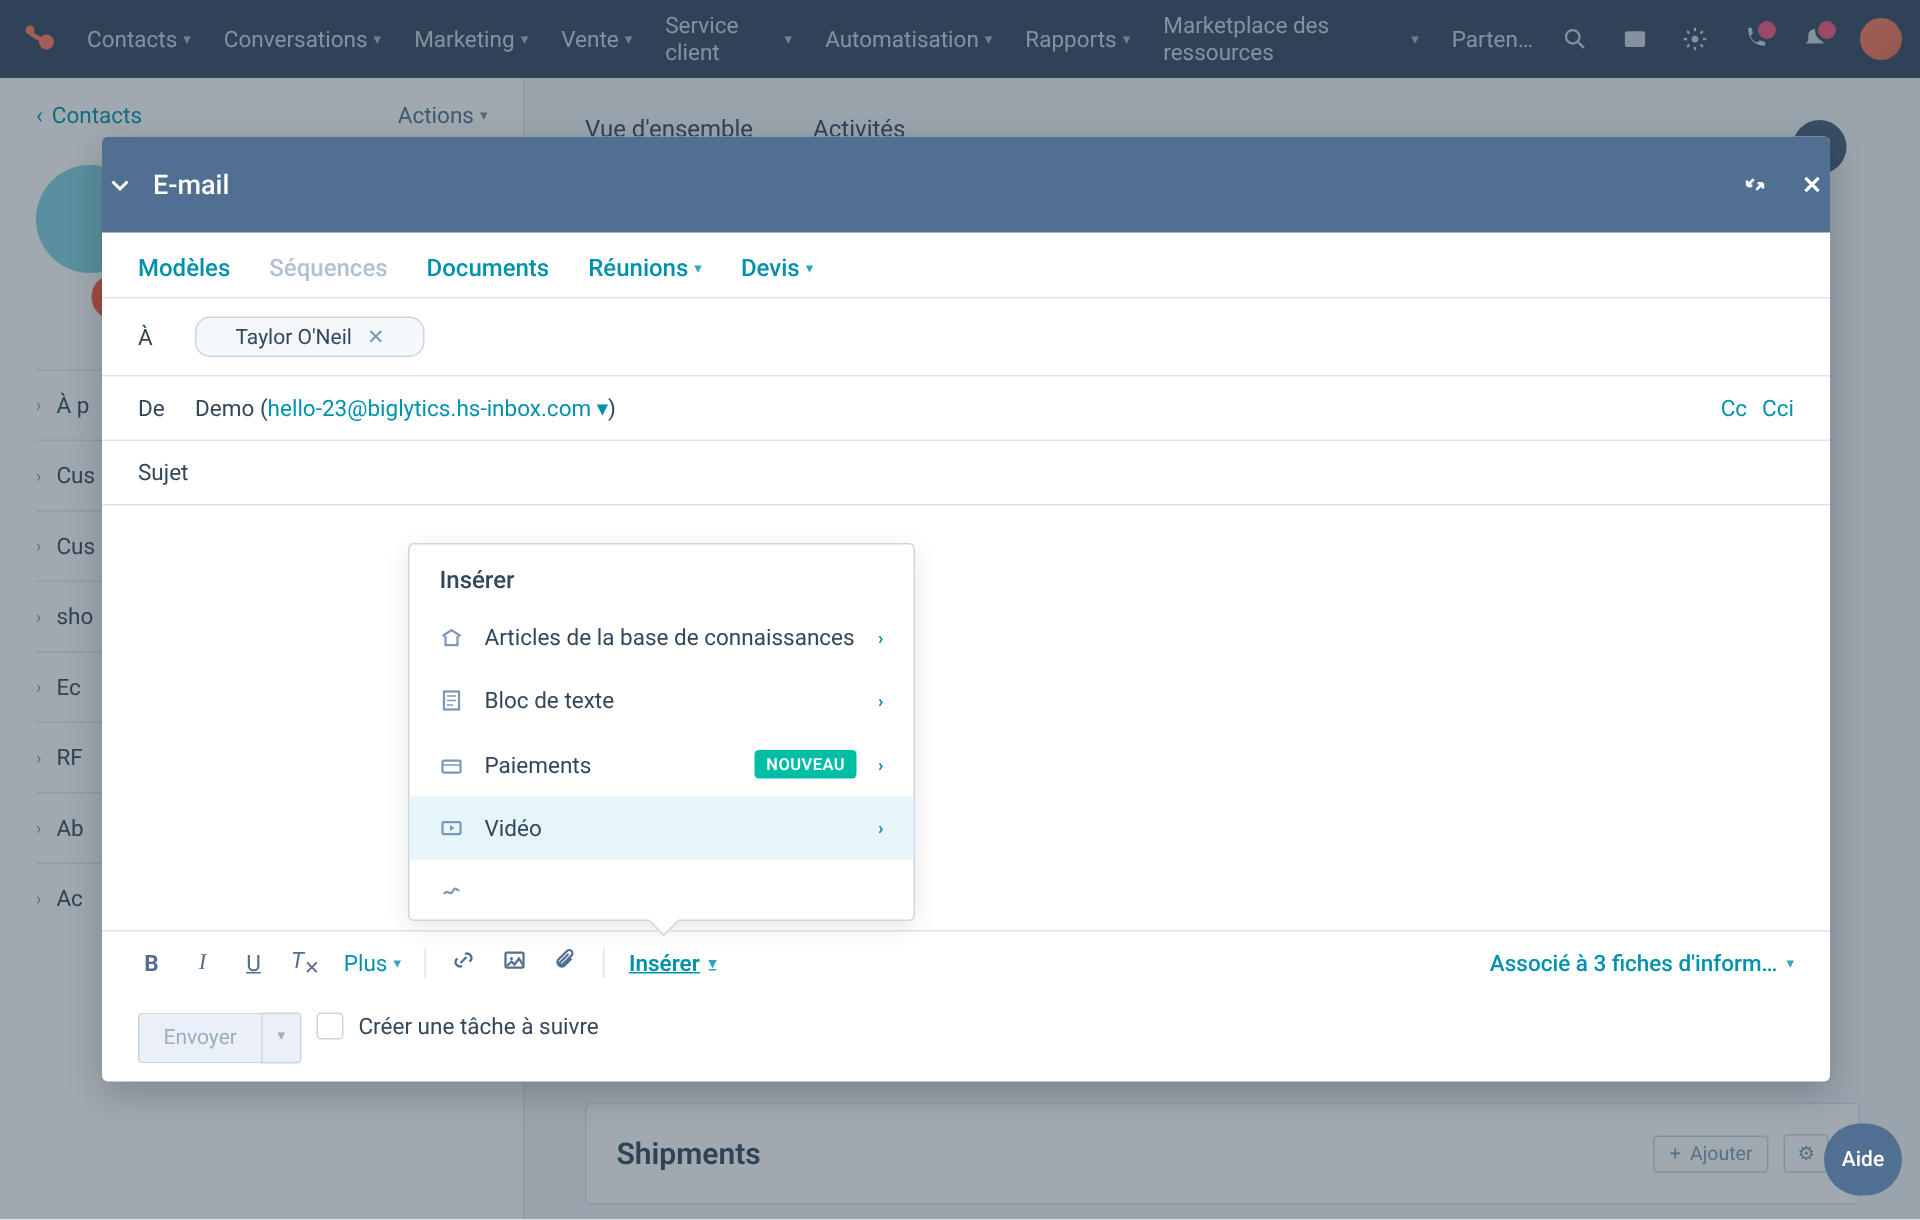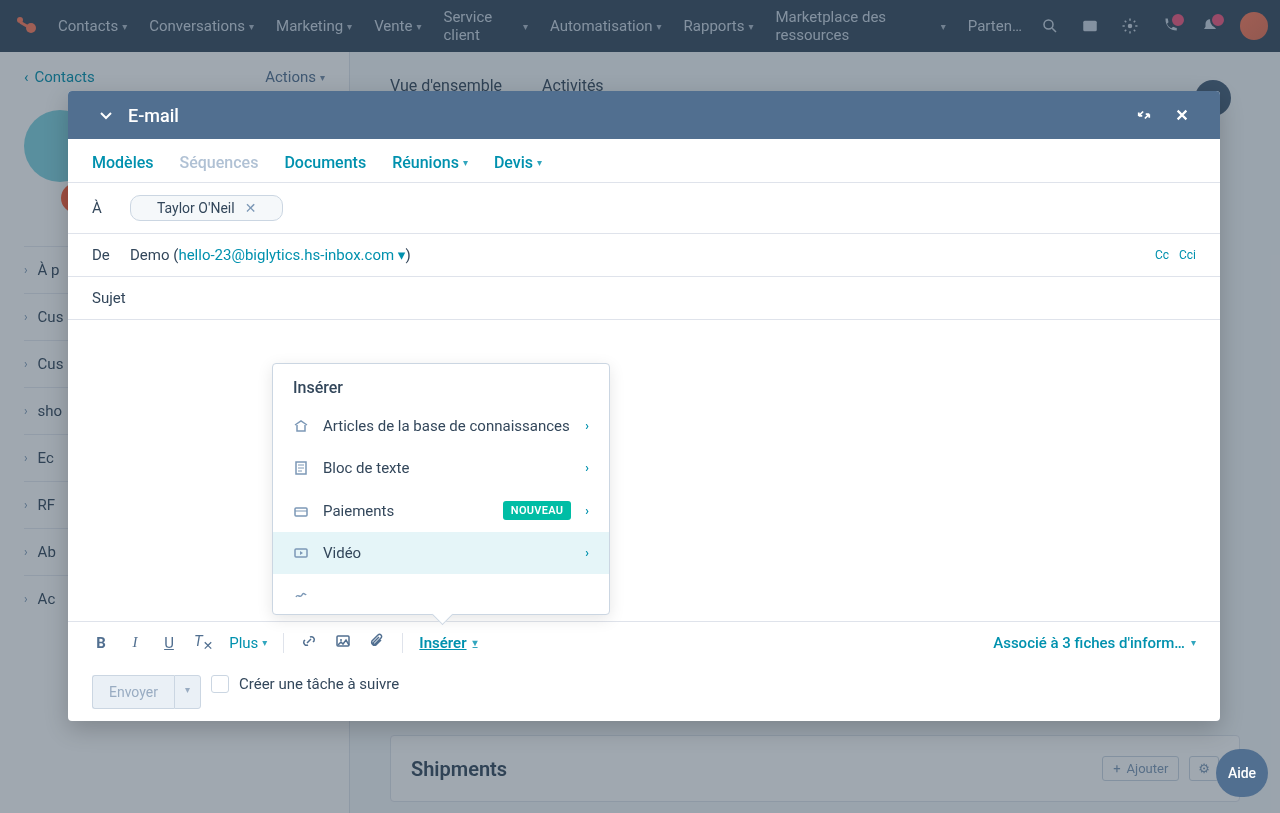--- a/index.html
+++ b/index.html
@@ -32,37 +32,37 @@
   .tabs-bg { display: flex; gap: 40px; font-size: 16px; color: #33475b; }
   .shipments-card { background: #fff; border: 1px solid #dfe3eb; border-radius: 4px; padding: 20px; margin-top: 640px; display: flex; justify-content: space-between; align-items: center; }
   .ship-title { font-size: 20px; font-weight: 600; color: #33475b; }
   .add-btn-bg { display: flex; align-items: center; gap: 6px; font-size: 13px; color: #7c98b6; border: 1px solid #cbd6e2; border-radius: 3px; padding: 4px 10px; }
 
   
   .overlay { position: absolute; inset: 0; background: rgba(45,62,80,0.45); z-index: 2; }
 
   
   .modal { position: absolute; left: 68px; right: 60px; top: 91px; bottom: 92px; background: #fff; border-radius: 4px; z-index: 3; display: flex; flex-direction: column; box-shadow: 0 8px 24px rgba(0,0,0,0.2); }
-  .modal-header { height: 48px; background: #516f90; color: #fff; display: flex; align-items: center; padding: 0 28px; border-radius: 4px 4px 0 0; }
+  .modal-header { height: 64px; background: #516f90; color: #fff; display: flex; align-items: center; padding: 0 2px; border-radius: 4px 4px 0 0; }
   .modal-title { font-size: 18px; font-weight: 500; margin-left: 12px; flex: 1; }
   .hdr-icon { width: 20px; height: 20px; cursor: pointer; display: flex; align-items: center; justify-content: center; }
   .hdr-icons { display: flex; gap: 18px; }
 
   .modal-tabs { display: flex; align-items: center; gap: 26px; padding: 14px 24px 10px; border-bottom: 1px solid #dfe3eb; font-size: 16px; }
   .mtab { color: #0091ae; font-weight: 500; cursor: pointer; }
   .mtab.mtab-disabled { color: #b0c1d4; cursor: default; }
   .mtab.dd { display: flex; align-items: center; gap: 4px; }
 
   .field-row { display: flex; align-items: center; padding: 12px 24px; border-bottom: 1px solid #dfe3eb; gap: 14px; }
   .field-label { color: #33475b; font-size: 15px; min-width: 24px; }
   .chip { display: inline-flex; align-items: center; gap: 10px; border: 1px solid #cbd6e2; border-radius: 10px; padding: 4px 26px; font-size: 14px; color: #33475b; background: #f5f8fa; text-align: center; }
   .chip-x { color: #7c98b6; cursor: pointer; font-size: 14px; }
   .from-text { color: #33475b; font-size: 15px; }
   .from-email { color: #0091ae; }
-  .cc-right { margin-left: auto; display: flex; gap: 10px; color: #0091ae; font-size: 12px; }
+  .cc-right { margin-left: auto; display: flex; gap: 10px; color: #0091ae; font-size: 15px; }
 
   .subject-row { padding: 12px 24px; font-size: 15px; color: #33475b; border-bottom: 1px solid #dfe3eb; }
   .composer-body { flex: 1; position: relative; }
 
   
   .popover { position: absolute; left: 204px; bottom: 6px; width: 338px; background: #fff; border: 1px solid #cbd6e2; border-radius: 4px; box-shadow: 0 4px 16px rgba(0,0,0,0.1); z-index: 5; }
   .popover::after { content: ""; position: absolute; bottom: -8px; left: 162px; width: 14px; height: 14px; background: #fff; border-right: 1px solid #cbd6e2; border-bottom: 1px solid #cbd6e2; transform: rotate(45deg); }
   .pop-title { padding: 14px 20px 8px; font-size: 16px; font-weight: 500; color: #33475b; }
   .pop-item { display: flex; align-items: center; gap: 14px; padding: 12px 20px; font-size: 15px; color: #33475b; cursor: pointer; }
   .pop-item.highlight { background: #e5f5f8; }

